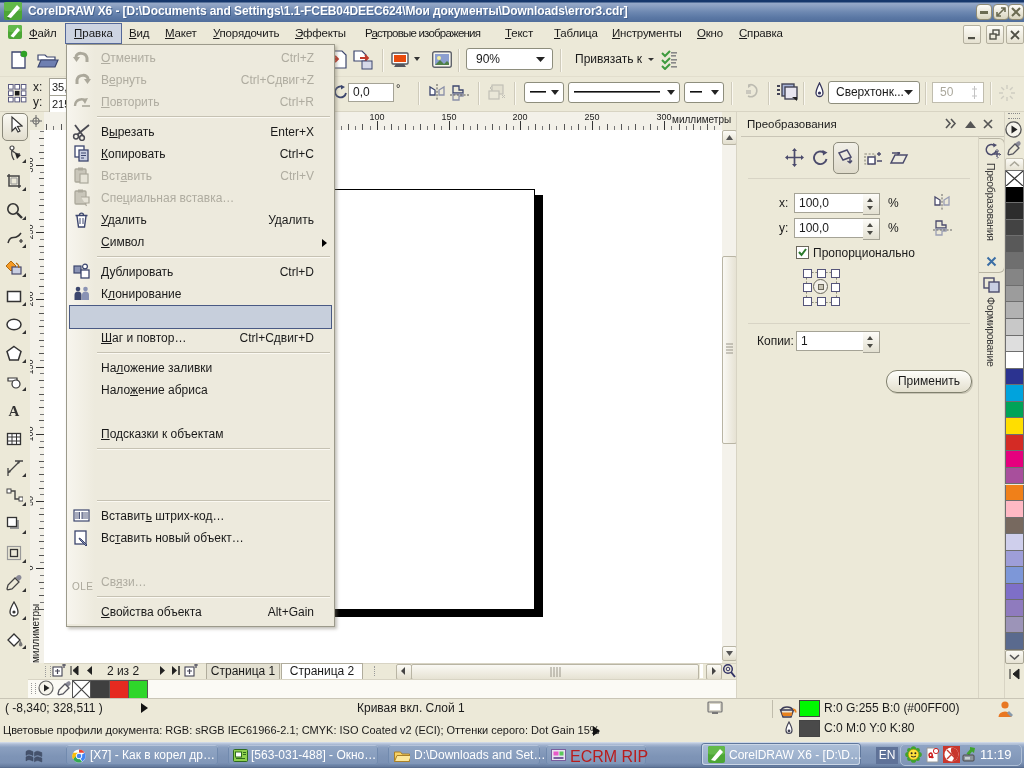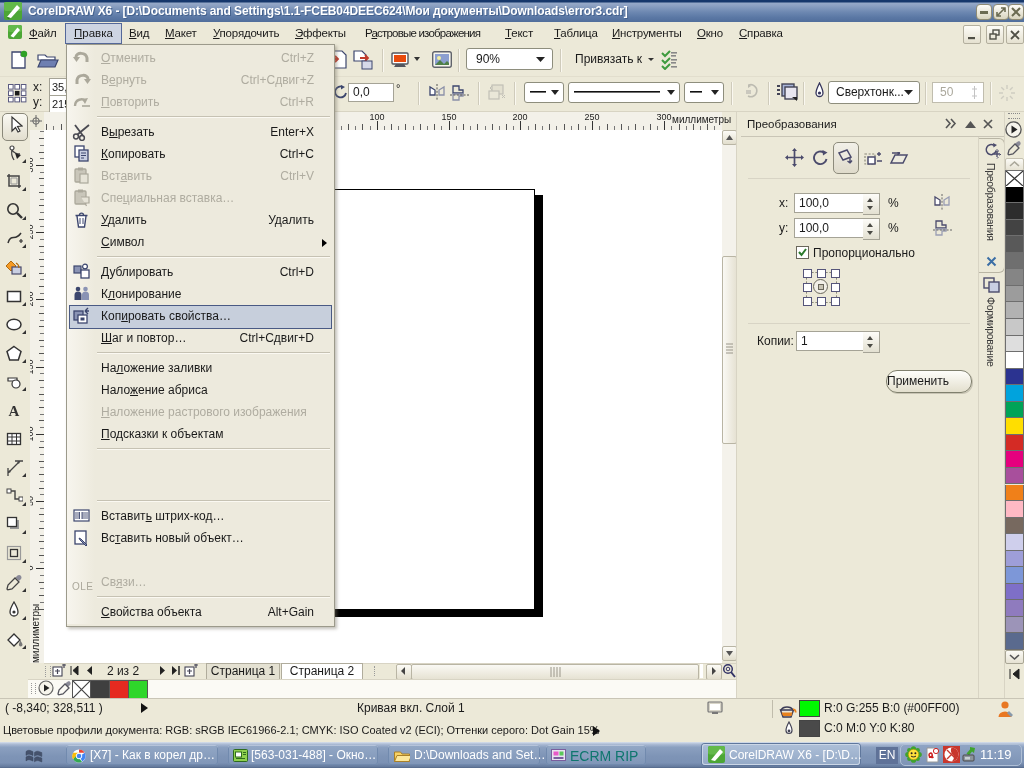--- a/index.html
+++ b/index.html
@@ -506,21 +506,21 @@
 <div id="anch"></div>
 <div class="a" style="left:748px;top:323px;width:222px;height:1px;background:#D8D4C5"></div>
 
 <div class="a" style="left:757px;top:334px">Копии:</div>
 <div class="fld" style="left:796px;top:331px;width:66px;height:18px;line-height:18px"><span style="padding-left:4px">1</span></div>
 <div class="spin" style="left:863px;top:331px;width:16px;height:20px">
     <i class="up"></i>
     <i class="dn"></i>
   </div>
 
-<div class="a" style="left:886px;top:370px;width:84px;height:21px;background:linear-gradient(#FEFEFA,#E3DFCE);border:1px solid #80806E;border-radius:11px;line-height:20px;box-shadow:1px 1px 0 #C8C4B4">Применить</div>
+<div class="a" style="left:886px;top:370px;width:84px;height:21px;background:linear-gradient(#FEFEFA,#E3DFCE);border:1px solid #80806E;border-radius:11px;text-align:center;line-height:20px;box-shadow:1px 1px 0 #C8C4B4">Применить</div>
 
 <div class="a" style="left:978px;top:137px;width:26px;height:561px;background:#ECE9D8;border-left:1px solid #D8D4C4"></div>
 <div class="a" style="left:979px;top:138px;width:25px;height:133px;background:#ECE9D8;border:1px solid #B9B5A4;border-left:1px solid #ECE9D8;border-radius:0 6px 6px 0;border-left:none"></div>
 <div class="a" style="left:983px;top:141px">
     <svg width="18" height="18">
       <path d="M13 10 a5 5 0 1 1 -2 -5.5" stroke="#4B4B6C" stroke-width="1.5" fill="none"></path>
       <path d="M10 2 l4 2 l-3.5 2.5 z" fill="#4B4B6C"></path>
       <path d="M14 10 v6 M11 13 h6" stroke="#4B4B6C" stroke-width="1.3"></path>
       <path d="M14 8.5 l1.5 1.5 -1.5 1.5 -1.5 -1.5 z M14 17.5 l1.5 -1.5 M9.5 13 l1.5 -1.5 M18 13 l-1.5 1.5" stroke="#4B4B6C" stroke-width="1" fill="none"></path>
     </svg>
@@ -660,21 +660,21 @@
 <div class="a" style="left:414px;top:748px;color:#fff;font-size:12px">D:\Downloads and Set…</div>
 <div class="a" style="left:546px;top:745px;width:100px;height:20px;border-radius:3px;background:linear-gradient(#93A8C6,#7F95B7);box-shadow:inset 0 1px 0 #B6C4DA,inset 0 0 0 1px #718AAE"></div>
 <div class="a" style="left:551px;top:748px">
     <svg width="15" height="14">
       <rect x="0.5" y="1.5" width="14" height="11" fill="#E7E3F0" stroke="#7A5E9E"></rect>
       <rect x="2.5" y="3.5" width="5" height="4" fill="#E959C8"></rect>
       <rect x="8.5" y="3.5" width="4" height="4" fill="#59C859"></rect>
       <rect x="2.5" y="9" width="10" height="2" fill="#7A5E9E"></rect>
     </svg>
   </div>
-<div class="a" style="left:570px;top:748px;color:#0f766e;font-size:14px">ECRM RIP</div>
+<div class="a" style="left:570px;top:748px;color:#b91c1c;font-size:16px">ECRM RIP</div>
 <div class="a" style="left:702px;top:744px;width:158px;height:21px;border-radius:3px;background:linear-gradient(#ADBFD8,#94A9C6);box-shadow:inset 0 0 0 1px #CBD6E6,0 0 0 1px #5F779C"></div>
 <div class="a" style="left:708px;top:746px">
     <svg width="17" height="17">
       <rect x="0" y="0" width="17" height="17" rx="2" fill="#4CA635"></rect>
       <rect x="0" y="0" width="17" height="8.5" rx="2" fill="#63B94A"></rect>
       <path d="M3 14 L12 3 L15 6 L7 15 Z" fill="#fff"></path>
     </svg>
   </div>
 <div class="a" style="left:729px;top:748px;color:#fff;font-size:12px">CorelDRAW X6 - [D:\D…</div>
 <div class="a" style="left:876px;top:747px;width:22px;height:17px;background:#5F7298;color:#FFFFFF;font-size:12px;text-align:center;line-height:17px">EN</div>
@@ -834,44 +834,30 @@
             <path d="M2.5 15 v-5 a3.5 3.5 0 0 1 7 0 v5 z"></path>
           </g>
           <g fill="#8A93B4">
             <circle cx="13.5" cy="4" r="2.3"></circle>
             <path d="M10 15 v-5 a3.5 3.5 0 0 1 7 0 v5 z"></path>
           </g>
         </svg>
       </span>
     </div>
 <div class="a" style="left:2px;top:260px;width:261px;height:22px;background:#C7CFDC;border:1px solid #4A5A84"></div>
-<div class="mi" style="top:260px">
-      <span class="t">Коп<u>и</u>ровать свойства…</span>
-      <span class="mic">
-        <svg width="20" height="18">
-          <rect x="2" y="4" width="9" height="9" fill="#8A93B4" stroke="#3C466E" stroke-width="1.3"></rect>
-          <rect x="6" y="8" width="9" height="8" fill="#fff" stroke="#3C466E" stroke-width="1.3"></rect>
-          <rect x="8.5" y="10.5" width="4" height="3" fill="#3C466E"></rect>
-          <path d="M13 4 h4 m-4 0 l3 -3 m-3 3 l3 3" stroke="#3C466E" stroke-width="1.4" fill="none"></path>
-        </svg>
-      </span>
-    </div>
 <div class="mi" style="top:282px">
       <span class="t"><u>Ш</u>аг и повтор…</span>
       <span class="s">Ctrl+Сдвиг+D</span>
     </div>
 <div class="msep" style="top:307px"></div>
 <div class="mi" style="top:312px">
       <span class="t">На<u>л</u>ожение заливки</span>
     </div>
 <div class="mi" style="top:334px">
       <span class="t">Нало<u>ж</u>ение абриса</span>
-    </div>
-<div class="mi dis" style="top:356px">
-      <span class="t"><u>Н</u>аложение растрового изображения</span>
     </div>
 <div class="mi" style="top:378px">
       <span class="t"><u>П</u>одсказки к объектам</span>
     </div>
 <div class="msep" style="top:403px"></div>
 <div class="msep" style="top:455px"></div>
 <div class="mi" style="top:460px">
       <span class="t">Вставит<u>ь</u> штрих-код…</span>
       <span class="mic">
         <svg width="20" height="18">

